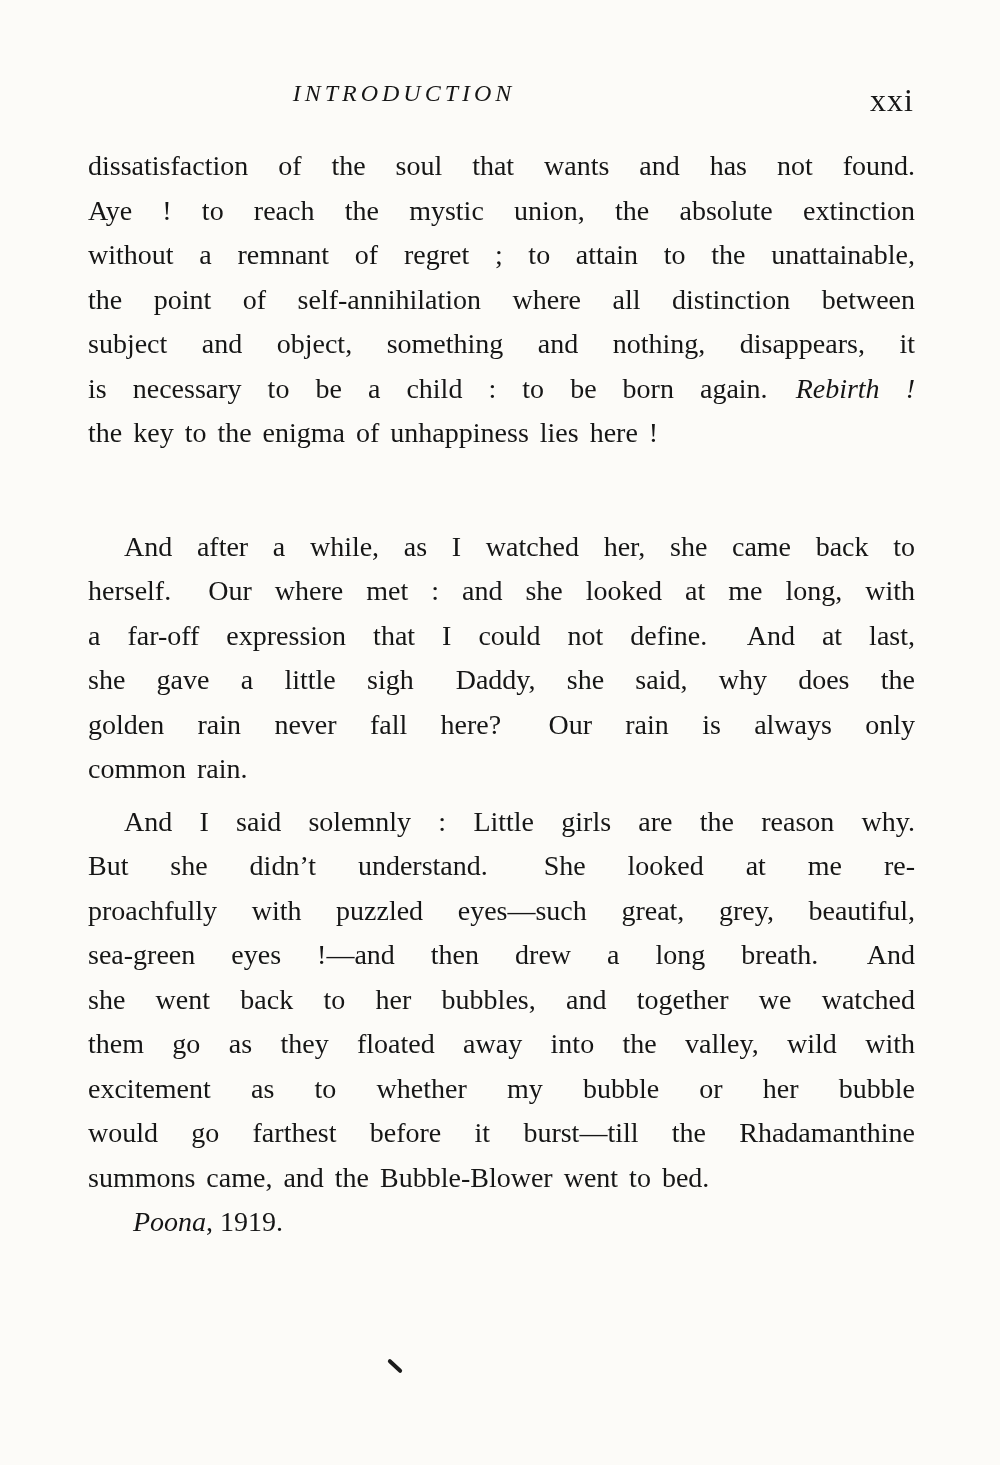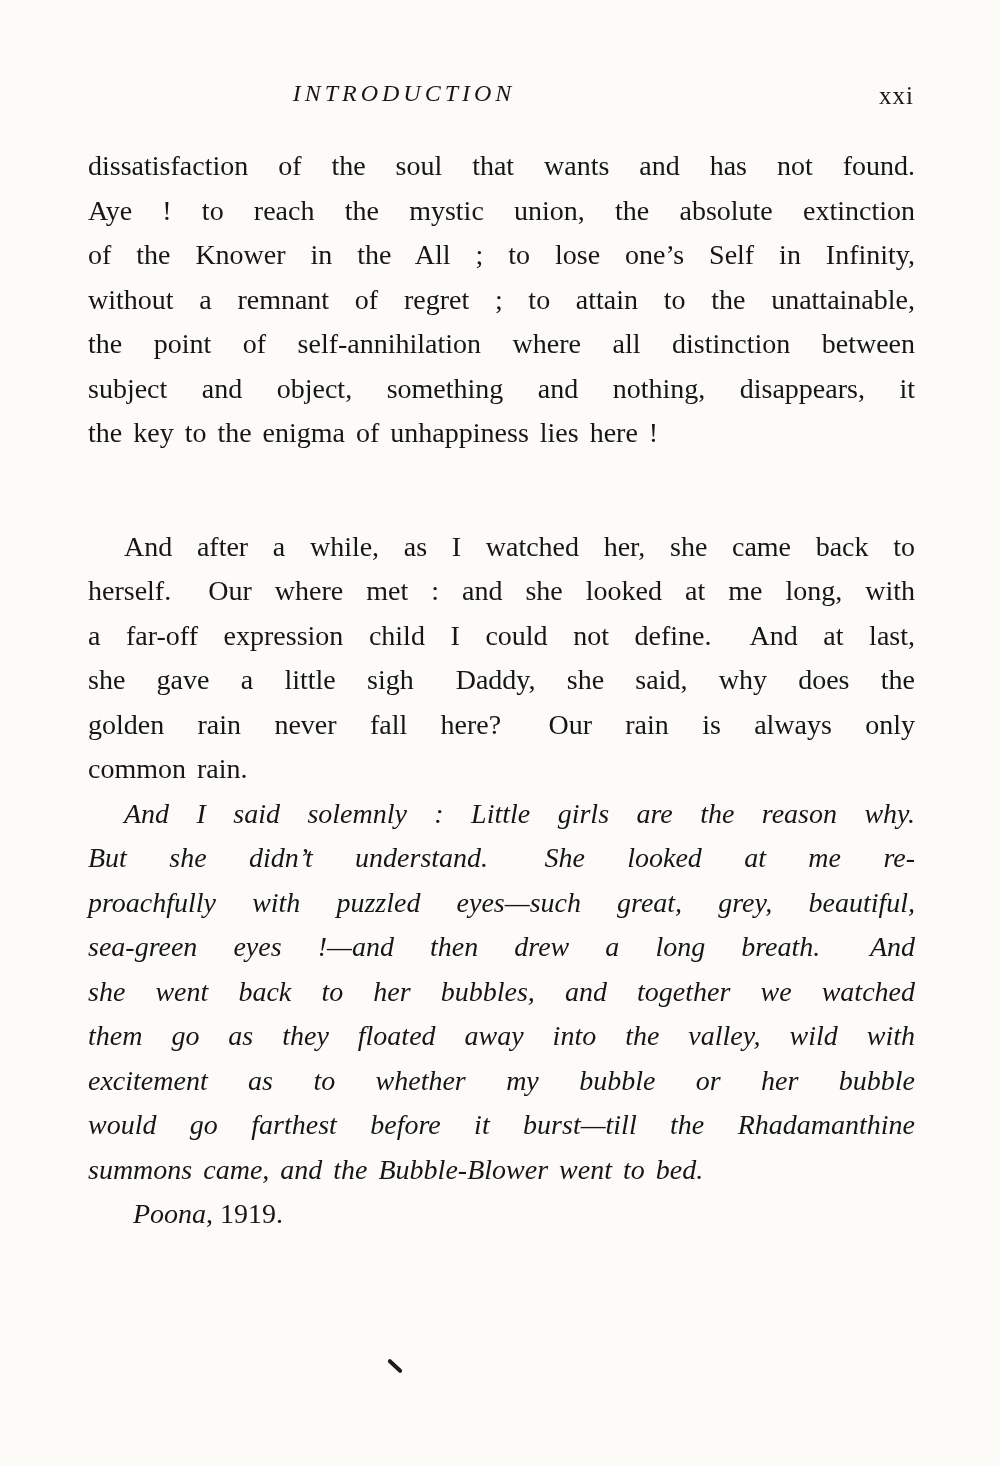--- a/index.html
+++ b/index.html
@@ -20,21 +20,21 @@
     top: 80px; left: 0; width: 808px;
     text-align: center;
     font-style: italic;
     font-size: 24px;
     letter-spacing: 4px;
     color: #171717;
   }
   .page-num {
     position: absolute;
     top: 82px; right: 86px;
-    font-size: 25px;
+    font-size: 32px;
     letter-spacing: 1px;
     color: #171717;
   }
   .textblock {
     position: absolute;
     left: 88px; top: 144px;
     width: 827px;
   }
   .bodyline {
     font-size: 28px;
@@ -44,21 +44,21 @@
   .bodyline.j {
     white-space: normal;
     text-align: justify;
     text-align-last: justify;
   }
   .bodyline.last {
     word-spacing: 4px;
   }
   .indent { padding-left: 36px; }
   .para-2 { margin-top: 69px; }
-  .para-3 { margin-top: 0; font-style: italic; }
+  .para-3 { margin-top: 8px; }
   .signature {
     padding-left: 45px;
     font-size: 28px;
     line-height: 44.5px;
   }
   .it { font-style: italic; }
   .ink-mark {
     position: absolute;
     left: 386px; top: 1364px;
     width: 18px; height: 4px;
@@ -73,31 +73,31 @@
 <div class="page">
 
   <div class="header-title">INTRODUCTION</div>
   <div class="page-num">xxi</div>
 
   <div class="textblock">
 
     <div>
       <div class="bodyline j">dissatisfaction of the soul that wants and has not found.</div>
       <div class="bodyline j">Aye ! to reach the mystic union, the absolute extinction</div>
-      <div class="bodyline j">of the Knower in the All ; to lose one’s Self in Infinity,</div>
       <div class="bodyline j">without a remnant of regret ; to attain to the unattainable,</div>
       <div class="bodyline j">the point of self-annihilation where all distinction between</div>
       <div class="bodyline j">subject and object, something and nothing, disappears, it</div>
+      <div class="bodyline j"><span>is necessary to be a child : to be born again. </span><span class="it">Rebirth !</span></div>
       <div class="bodyline last">the key to the enigma of unhappiness lies here !</div>
     </div>
 
     <div class="para-2">
       <div class="bodyline j indent">And after a while, as I watched her, she came back to</div>
       <div class="bodyline j">herself.  Our where met : and she looked at me long, with</div>
-      <div class="bodyline j">a far-off expression child I could not define.  And at last,</div>
+      <div class="bodyline j">a far-off expression that I could not define.  And at last,</div>
       <div class="bodyline j">she gave a little sigh  Daddy, she said, why does the</div>
       <div class="bodyline j">golden rain never fall here?  Our rain is always only</div>
       <div class="bodyline last">common rain.</div>
     </div>
 
     <div class="para-3">
       <div class="bodyline j indent">And I said solemnly : Little girls are the reason why.</div>
       <div class="bodyline j">But she didn’t understand.  She looked at me re-</div>
       <div class="bodyline j">proachfully with puzzled eyes—such great, grey, beautiful,</div>
       <div class="bodyline j">sea-green eyes !—and then drew a long breath.  And</div>

